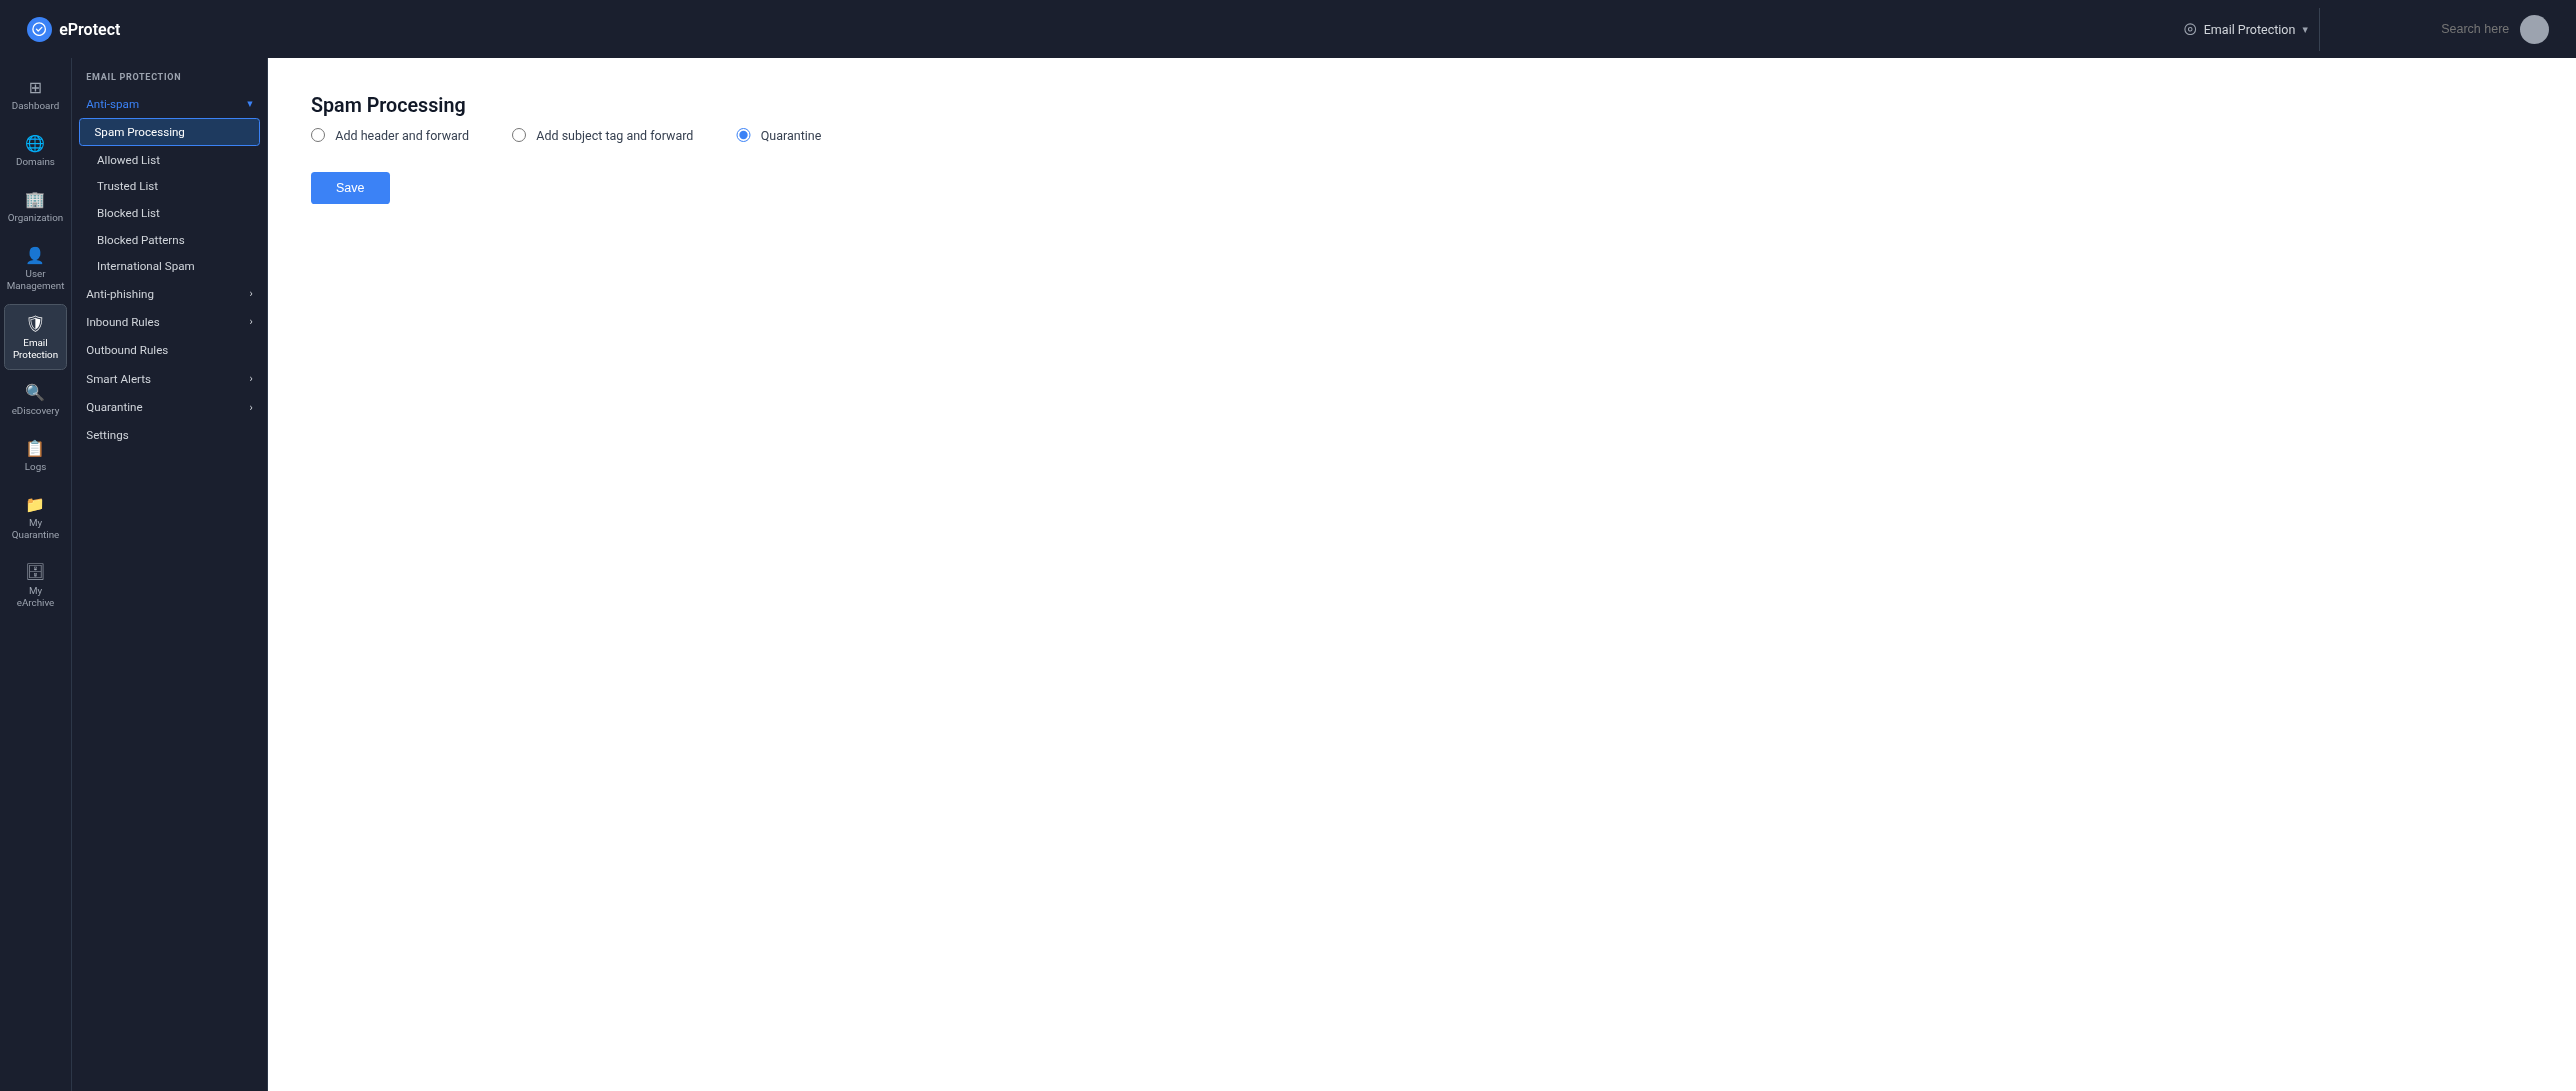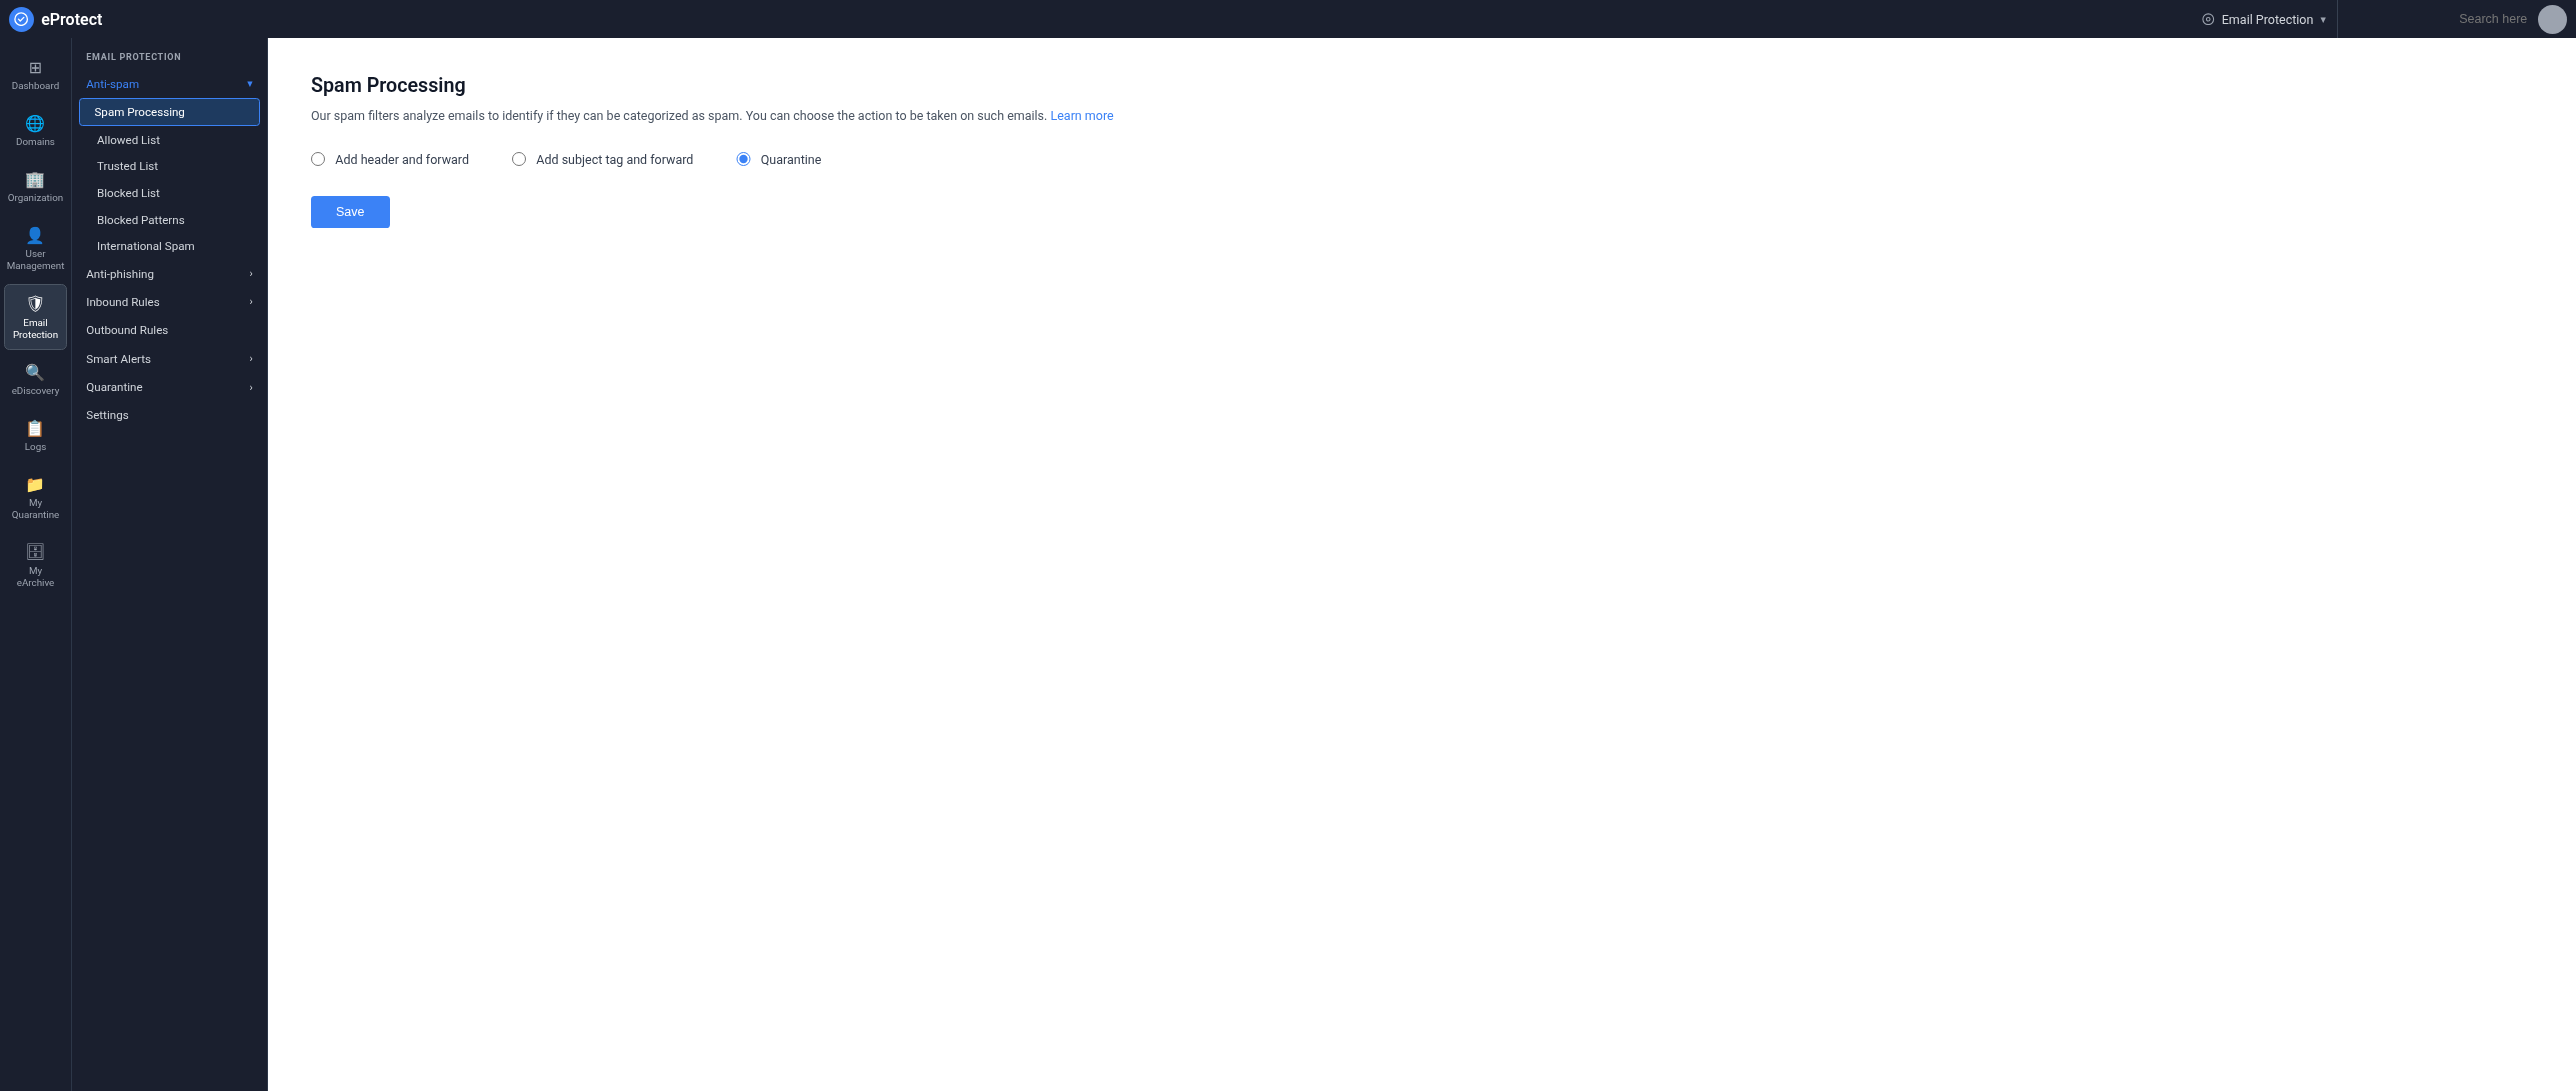--- a/index.html
+++ b/index.html
@@ -1,21 +1,21 @@
 <!DOCTYPE html>
 <html style="font-size:14.3px"><head>
   <meta charset="utf-8">
   <style>
     * { box-sizing: border-box; margin: 0; padding: 0; }
     body { font-family: -apple-system, BlinkMacSystemFont, 'Segoe UI', Roboto, sans-serif; display: flex; flex-direction: column; height: 100vh; overflow: hidden; background: #fff; }
 
     
     .topbar {
       display: flex; align-items: center; justify-content: space-between;
-      background: #1a1f2e; height: 38px; padding: 0 9px; flex-shrink: 0;
+      background: #1a1f2e; height: 58px; padding: 0 27px; flex-shrink: 0;
     }
     .topbar-logo { display: flex; align-items: center; gap: 7.2px; color: #fff; font-size: 16px; font-weight: 600; }
     .topbar-logo .logo-icon { width: 25px; height: 25px; background: #3b82f6; border-radius: 50%; display: flex; align-items: center; justify-content: center; }
     .topbar-right { display: flex; align-items: center; gap: 10.7px; }
     .topbar-context { display: flex; align-items: center; gap: 3.6px; color: #d1d5db; font-size: 12.5px; padding: 0 10.7px; border-right: 0.9px solid #374151; height: 43px; cursor: pointer; }
     .topbar-search { display: flex; align-items: center; color: #9ca3af; font-size: 12.5px; background: transparent; border: none; outline: none; min-width: 179px; text-align: right; }
     .topbar-avatar { width: 29px; height: 29px; border-radius: 50%; background: #9ca3af; }
 
     
     .app-layout { display: flex; flex: 1; overflow: hidden; }
@@ -167,24 +167,20 @@
         <span class="chevron">›</span>
       </div>
       <div class="menu-item-top">
         <span>Settings</span>
       </div>
     </div>
   </div>
 
   <div class="main-content">
     <h1 class="page-title">Spam Processing</h1>
-    <p class="page-description">
-      <span>Our spam filters analyze emails to identify if they can be categorized as spam. You can choose the action to be taken on such emails.</span>
-      <a href="#">Learn more</a>
-    </p>
 
     
     <div class="options-row">
       <label class="radio-option">
         <input type="radio" name="spam-action" style="">
         <span>Add header and forward</span>
       </label>
       <label class="radio-option">
         <input type="radio" name="spam-action" style="">
         <span>Add subject tag and forward</span>

